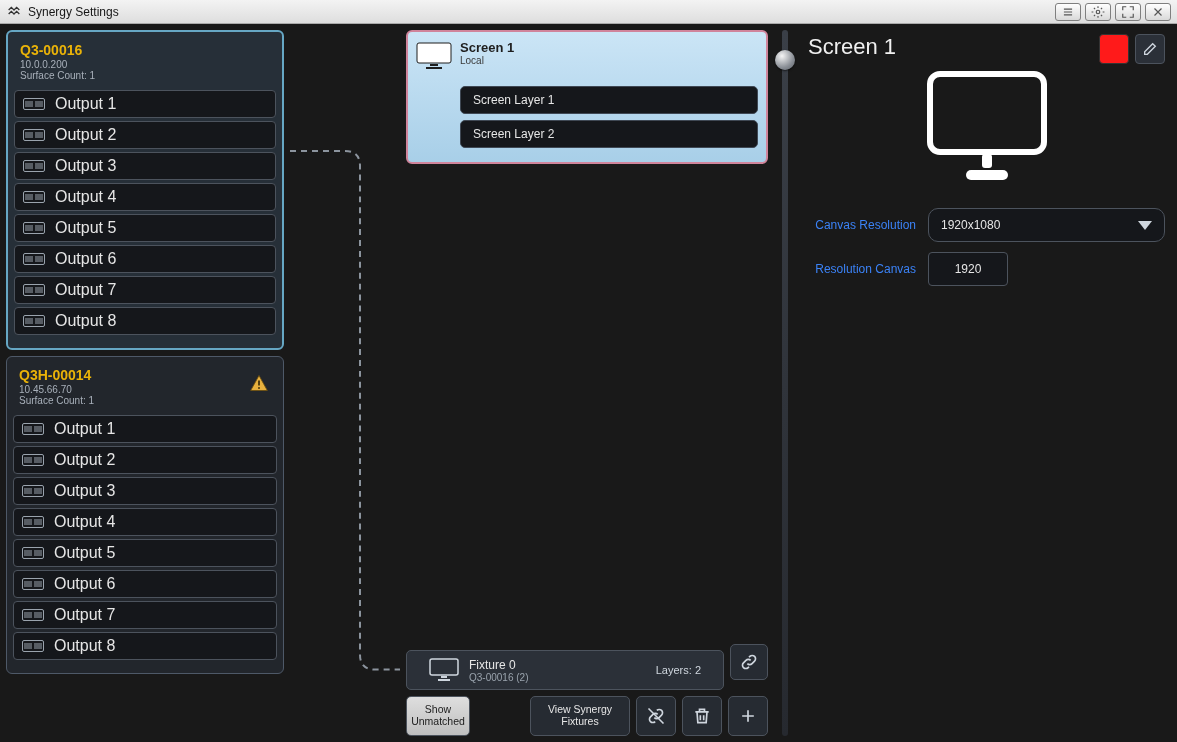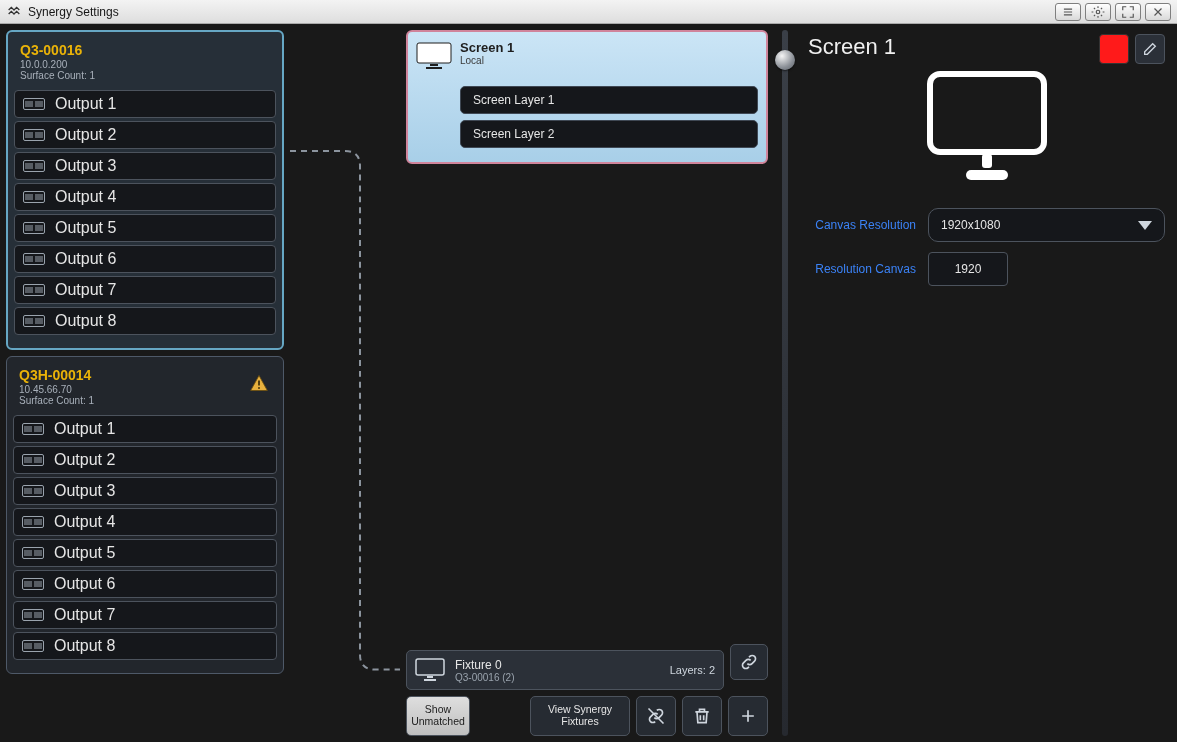--- a/index.html
+++ b/index.html
@@ -45,21 +45,21 @@
   .screen-card .sc-head { font-size: 13px; color: #1e1e1e; font-weight: 600; }
   .screen-card .sc-sub  { font-size: 10px; color: #3a3a3a; margin-bottom: 20px; }
   .screen-card .sc-right{ flex:1; }
   .layer-btn { height: 28px; background: #15171b; color: #e6e6e6; border: 1px solid #3f4854;
                border-radius: 5px; display: flex; align-items: center; padding: 0 12px; font-size: 12px;
                margin-bottom: 6px; }
 
   .center-fill { flex:1; }
 
   .fixture-bar { height: 40px; background: #2b3038; border: 1px solid #4c535d; border-radius: 5px;
-                 display: flex; align-items: center; padding: 0 8px; gap: 10px; margin-top: 6px; }
+                 display: flex; align-items: center; padding: 0 22px; gap: 10px; margin-top: 6px; }
   .fixture-bar .mon { width:30px;height:24px; }
   .fixture-bar .fb-main { flex:1; }
   .fixture-bar .fb-title { font-size: 12px; color: #e6e6e6; }
   .fixture-bar .fb-sub   { font-size: 10px; color: #9aa3ad; }
   .fixture-bar .fb-layers{ font-size: 11px; color: #cfd6de; }
   .link-btn { width: 38px; height: 36px; border: 1px solid #4c535d; border-radius: 5px; background: #262b32;
               display:flex;align-items:center;justify-content:center; margin-left:6px; }
   .link-btn svg{width:20px;height:20px;}
 
   .center-toolbar { display: flex; gap: 6px; margin-top: 6px; height: 40px; }

